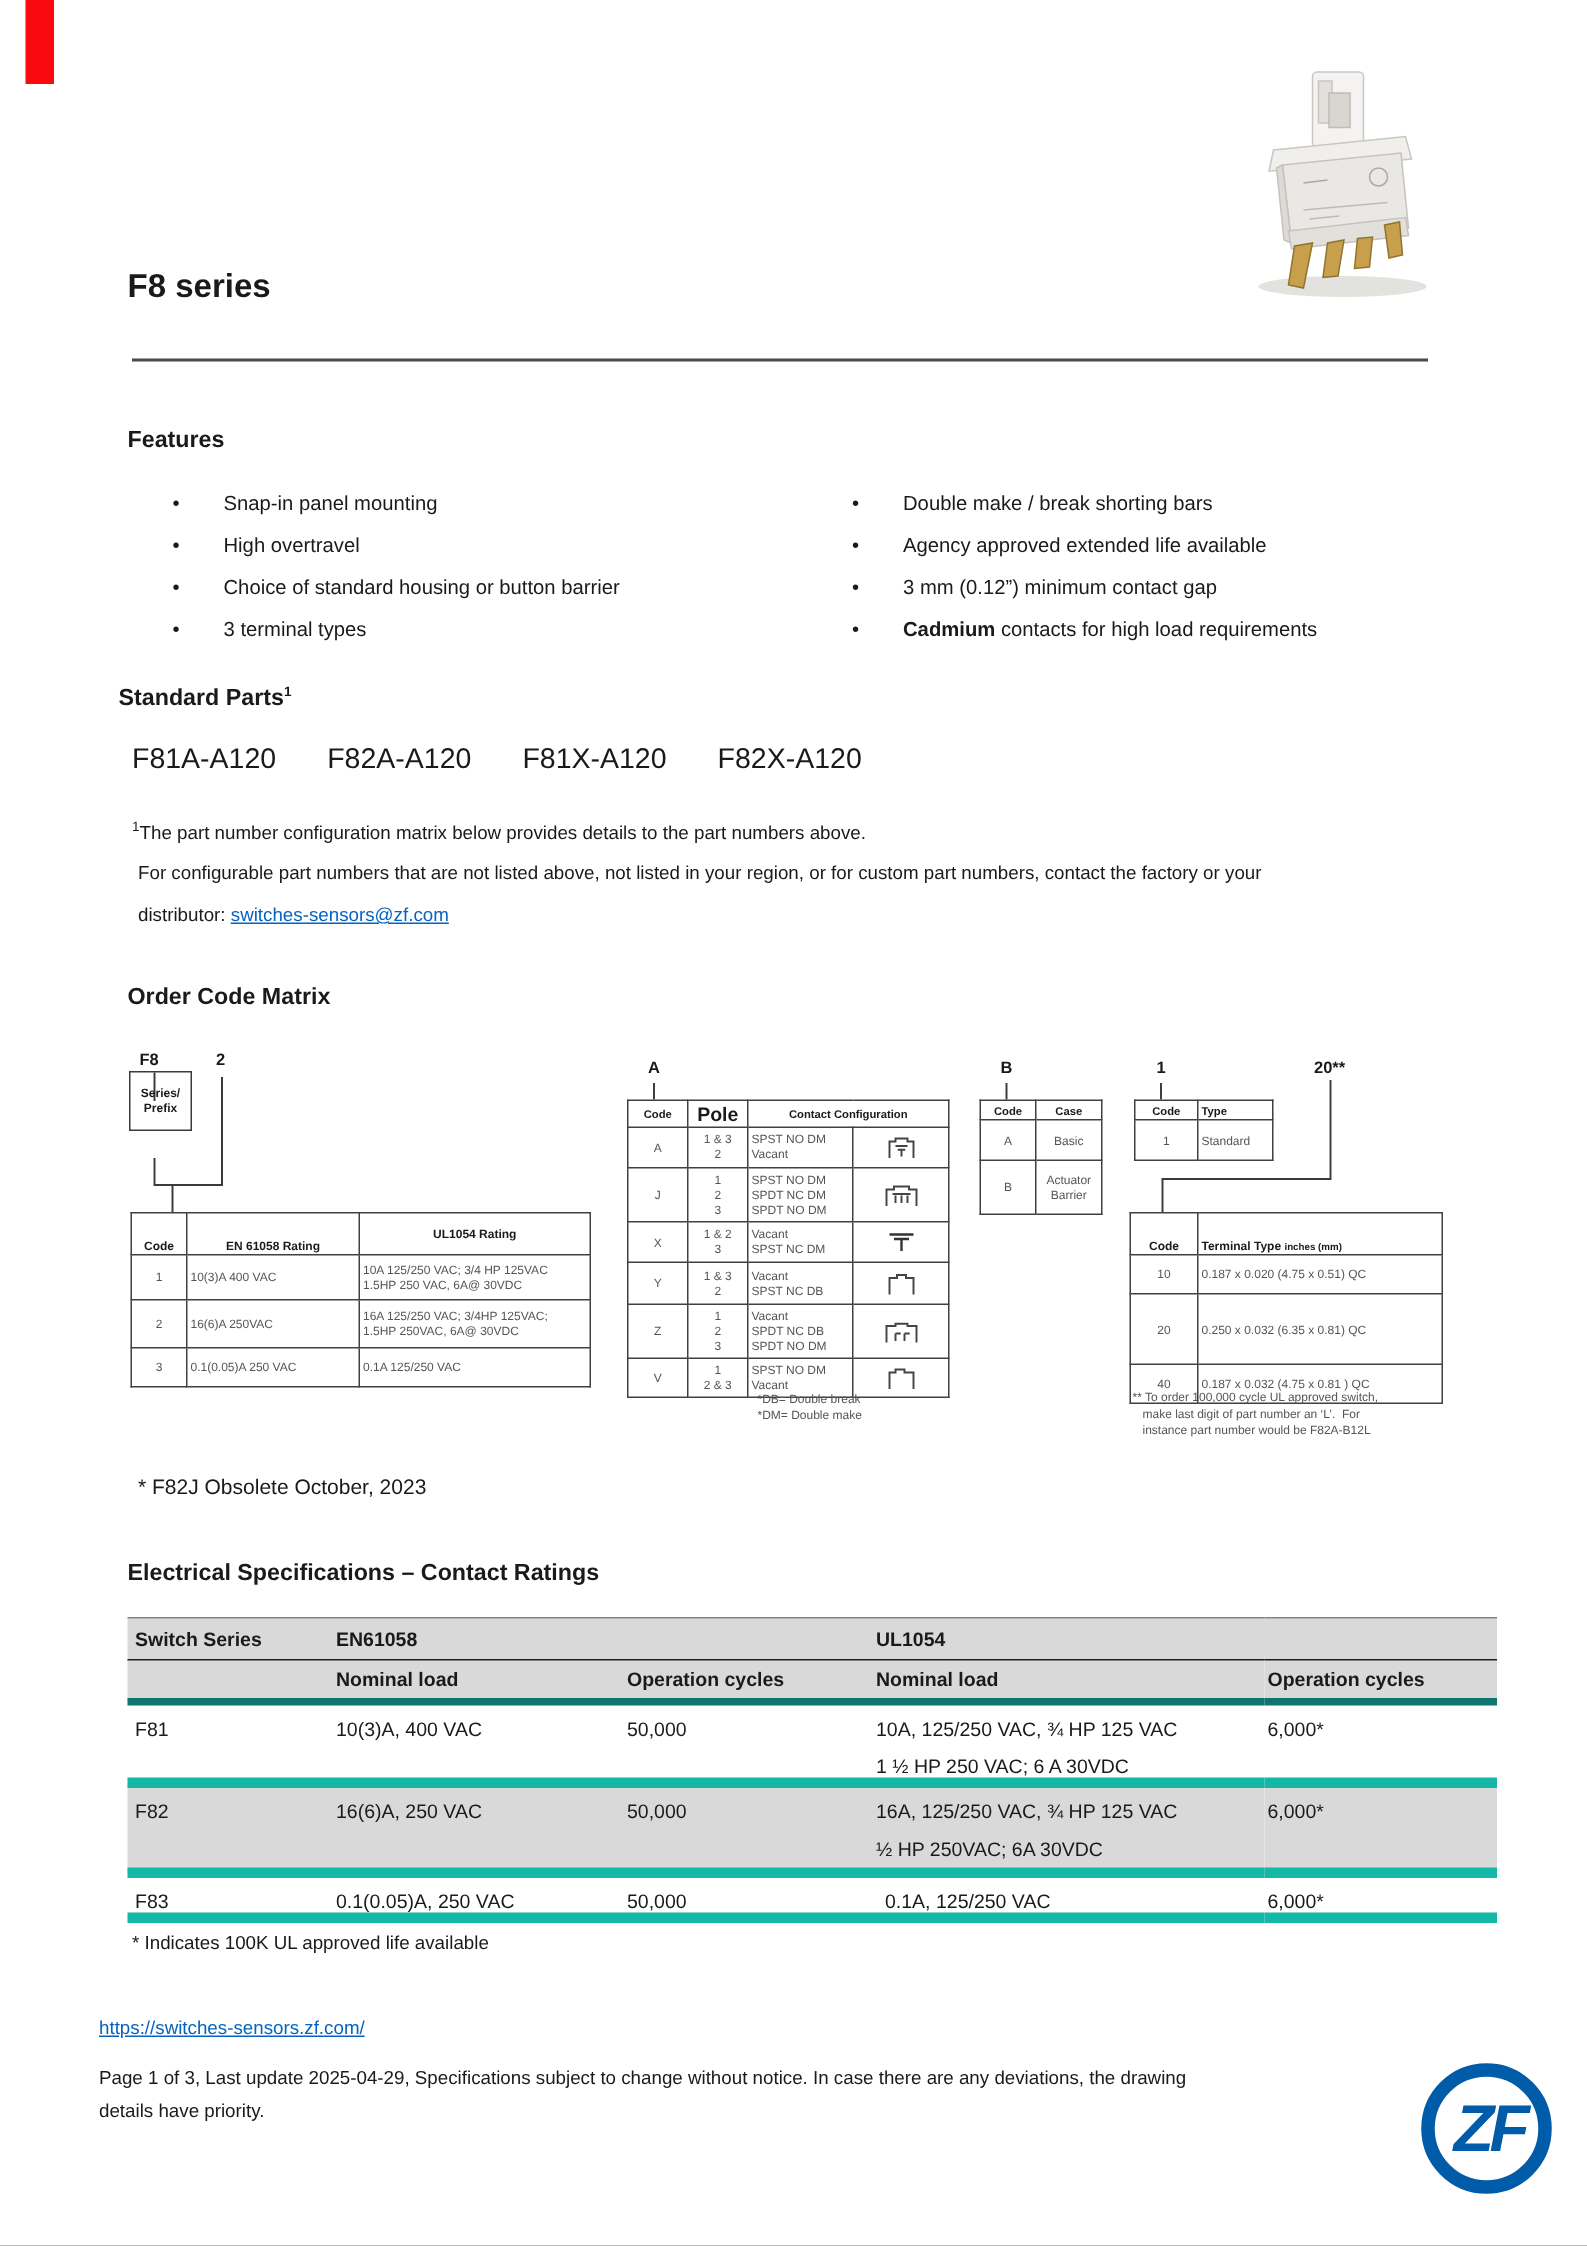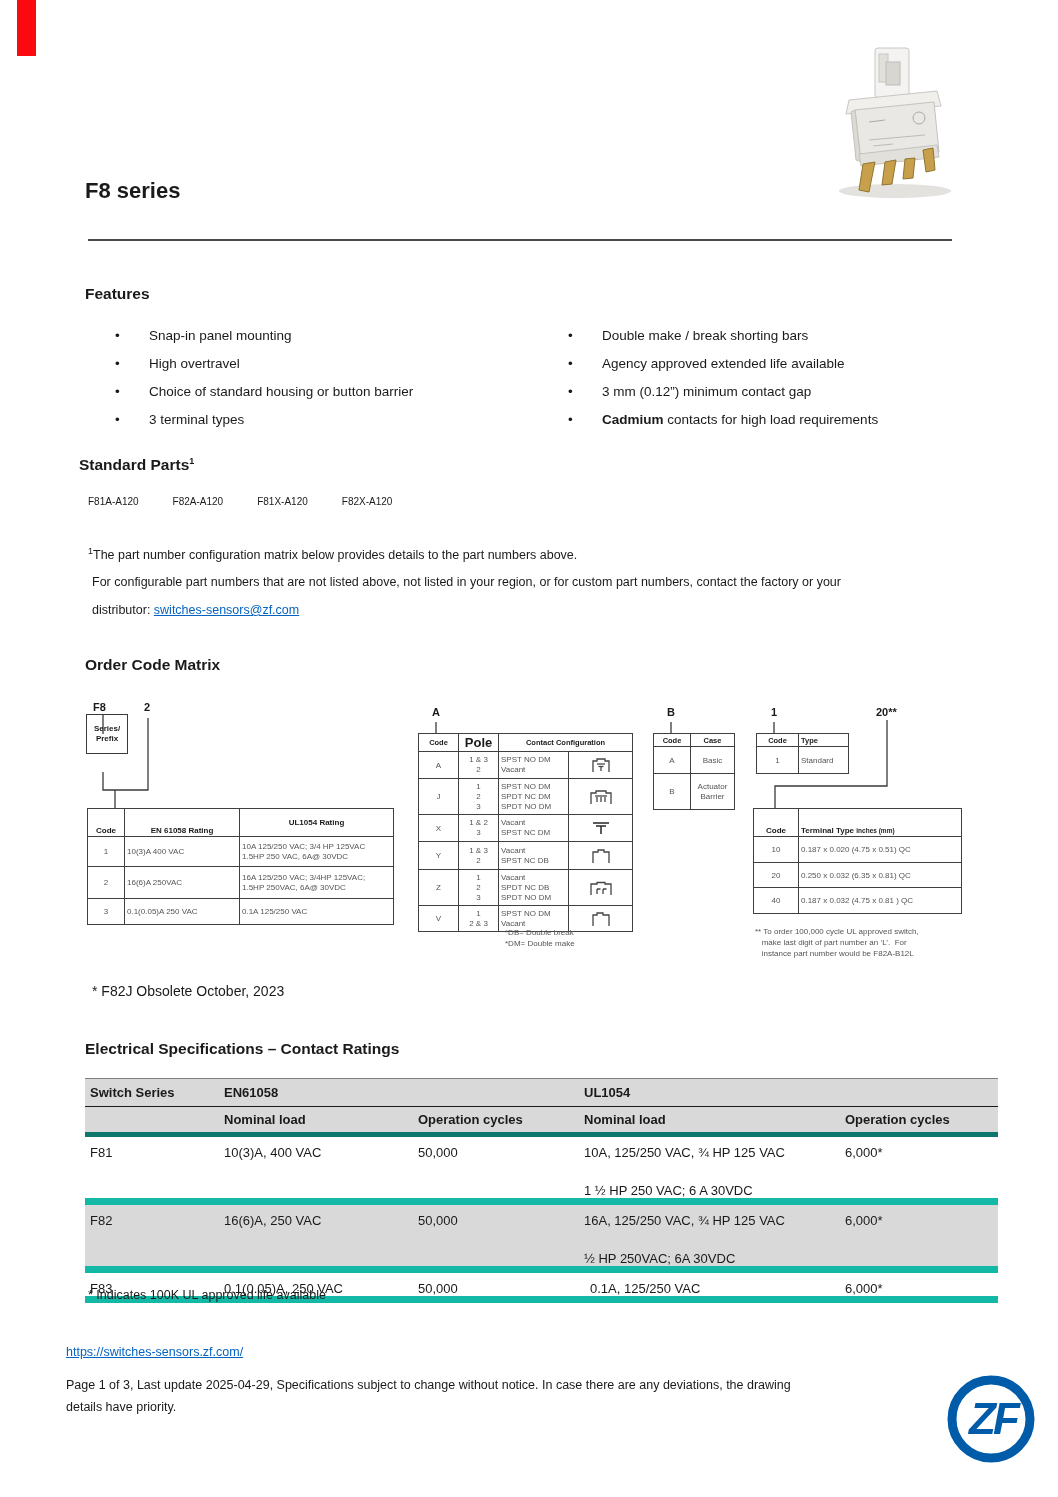--- a/index.html
+++ b/index.html
@@ -13,21 +13,21 @@
   .red-bar{left:17px;top:0;width:19px;height:56px;background:#FA0A0F;}
   .doc-title{left:85px;top:74px;font-size:31px;font-weight:bold;letter-spacing:-0.5px;}
   .doc-series{left:85px;top:178px;font-size:22px;font-weight:bold;}
   .header-rule{left:88px;top:239px;width:864px;height:0;border-top:2px solid #4a4a4a;}
   
   .section-h{font-size:15.5px;font-weight:bold;}
   
   .bullet-row{position:absolute;font-size:13.5px;}
   .bullet-dot{display:inline-block;width:34px;text-align:left;font-size:13.5px;}
   
-  .parts-row{left:88px;top:496px;display:flex;gap:34px;font-size:10px;}
+  .parts-row{left:88px;top:496px;display:flex;gap:34px;font-size:19px;}
   .note{font-size:12.5px;color:#1a1a1a;}
   a.link{color:#0563C1;text-decoration:underline;cursor:pointer;}
   sup{font-size:9px;}
   
   .om{border-collapse:collapse;table-layout:fixed;font-size:8px;color:#555;}
   .om th,.om td{border:1px solid #404040;padding:1px 2px;overflow:hidden;}
   .om th{color:#1a1a1a;font-weight:bold;text-align:center;}
   .om td{text-align:center;}
   .om td.left{text-align:left;}
   .preline{white-space:pre-line;line-height:10px;}
@@ -40,21 +40,21 @@
   
   .spec{border-collapse:collapse;table-layout:fixed;width:913px;font-size:13px;}
   .spec th,.spec td{padding:0 0 0 2px;text-align:left;vertical-align:top;}
   .spec thead th{font-weight:bold;vertical-align:middle;}
   .spec tr.gray{background:#D9D9D9;}
   .spec thead tr.h1{border-top:1px solid #808080;border-bottom:1px solid #1a1a1a;height:28px;}
   .spec thead tr.h2{border-bottom:5px solid #0f766e;height:28px;}
   .spec tbody tr{border-bottom:7px solid #14b8a6;}
   .spec tbody td{padding-top:8px;}
   .spec td.c1,.spec th.c1{padding-left:5px;}
-  .ul2{margin-top:23px;}
+  .ul2{margin-top:10px;}
   
   .footer-link{left:66px;top:1345px;font-size:12.5px;}
   .footer-text{left:66px;top:1374px;width:880px;font-size:12.5px;line-height:22px;}
 </style>
 </head>
 <body>
 
 <div class="page">
 
   <div class="abs red-bar"></div>
@@ -323,21 +323,21 @@
       </colgroup>
     <tbody>
         <tr style="height:28px">
       <th style="vertical-align:bottom">Code</th>
       <th class="left" style="text-align:left;vertical-align:bottom"><span>Terminal Type</span> <span style="font-size:6.5px">inches (mm)</span></th>
     </tr>
     <tr style="height:26px">
       <td>10</td>
       <td class="left">0.187 x 0.020 (4.75 x 0.51) QC</td>
     </tr>
-    <tr style="height:25px">
+    <tr style="height:47px">
       <td>20</td>
       <td class="left">0.250 x 0.032 (6.35 x 0.81) QC</td>
     </tr>
     <tr style="height:26px">
       <td>40</td>
       <td class="left">0.187 x 0.032 (4.75 x 0.81 ) QC</td>
     </tr>
   </tbody>
     </table>
   <div class="abs om-foot" style="left:755px;top:926px;white-space:pre;">** To order 100,000 cycle UL approved switch,

